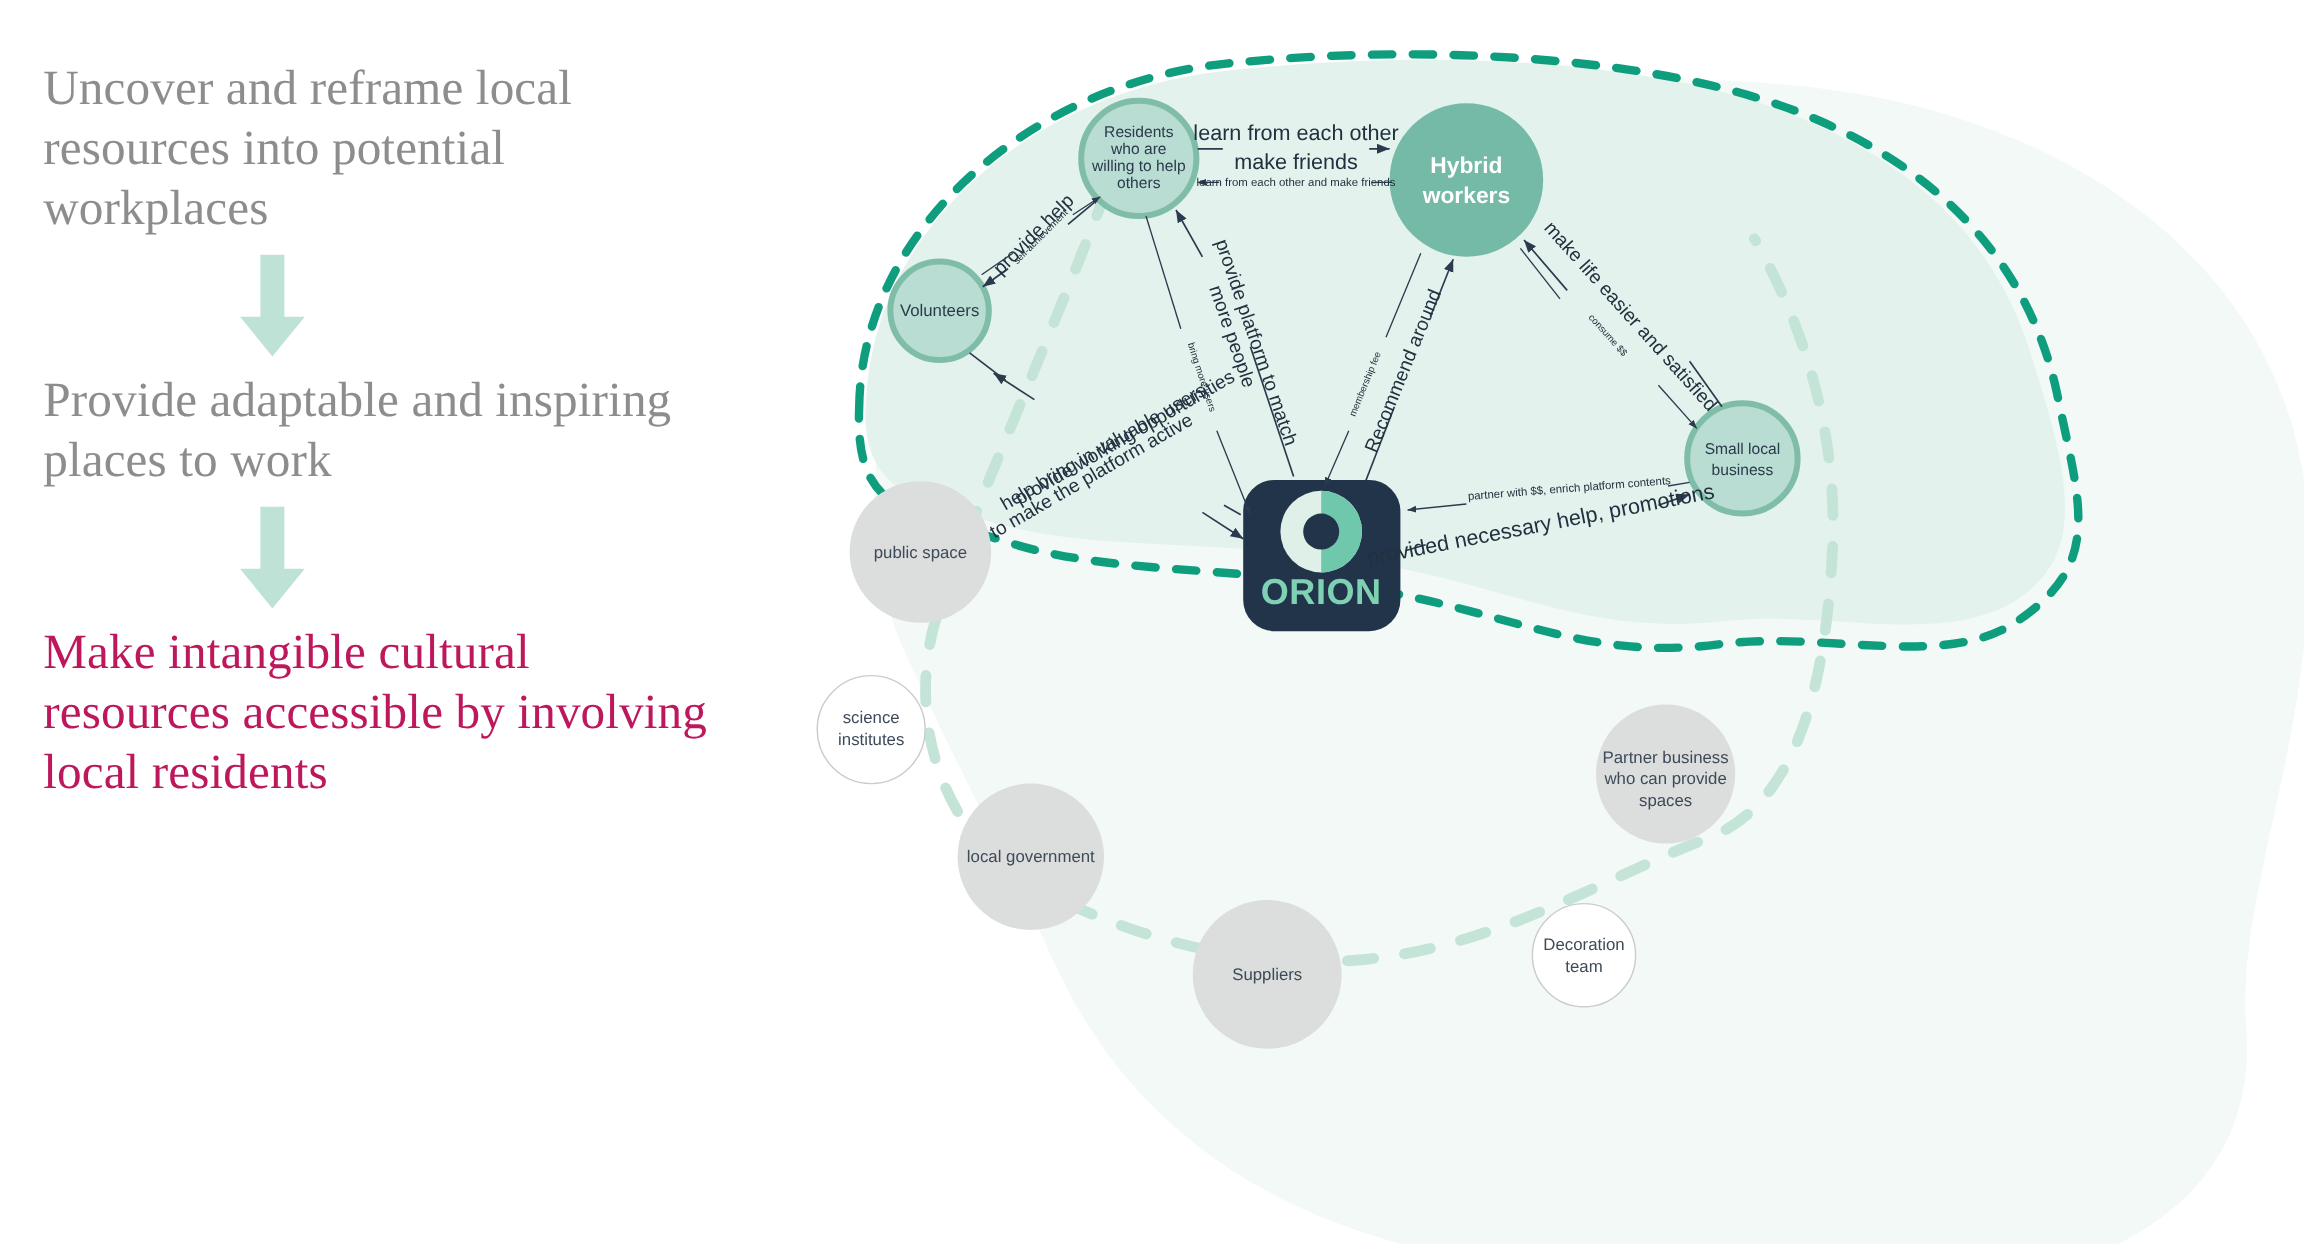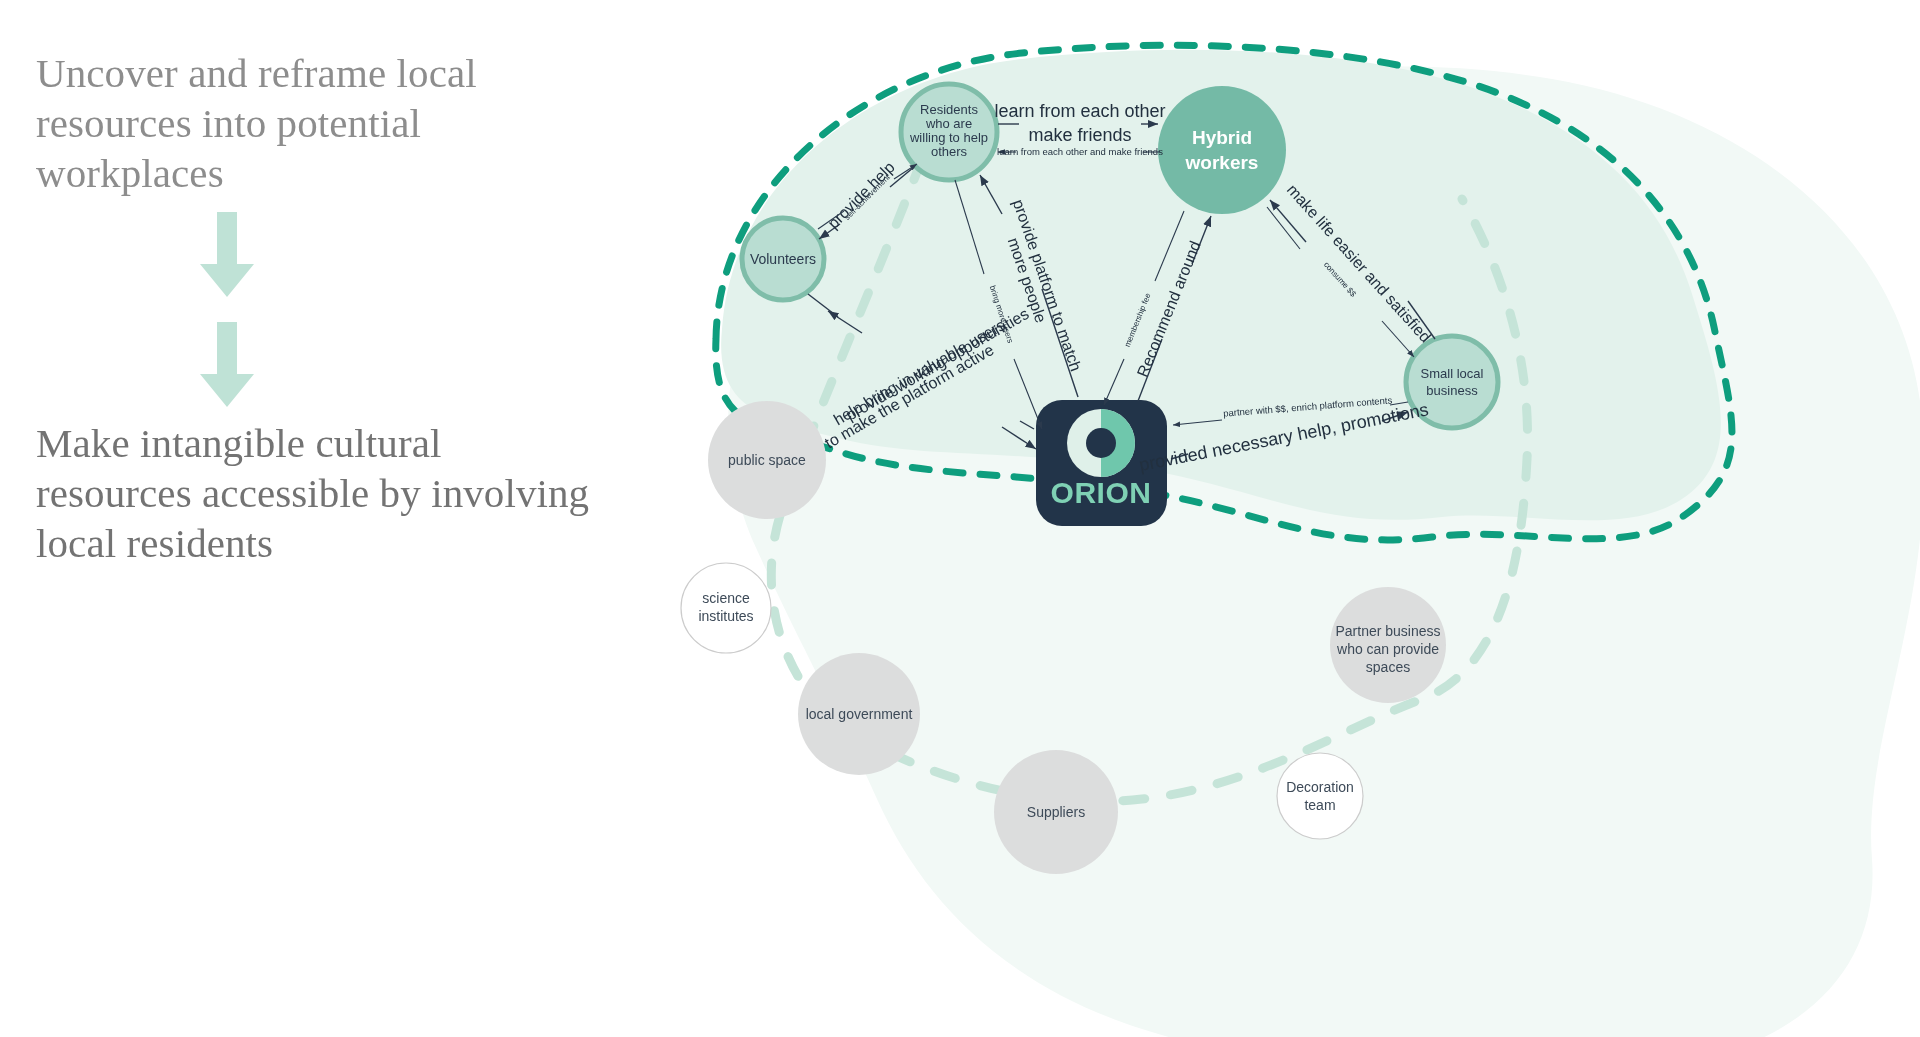--- a/index.html
+++ b/index.html
@@ -22,21 +22,21 @@
     top: 48px;
     width: 560px;
   }
   .statement {
     font-family: "Liberation Serif", serif;
     font-size: 41px;
     line-height: 1.22;
     letter-spacing: 0.1px;
   }
   .statement.muted { color: #8d8d8d; }
-  .statement.accent { color: #737373; }
+  .statement.accent { color: #be185d; }
 
   .arrow-wrap {
     width: 100%;
     display: block;
     padding: 14px 0 10px 0;
     text-align: left;
   }
   .arrow-wrap svg { display: block; margin-left: 162px; }
 
   #stmt-1 { margin-bottom: 0; }
@@ -92,20 +92,21 @@
 <div id="left-column">
 
   <div class="statement muted" id="stmt-1">Uncover and reframe local resources into potential workplaces</div>
 
   <div class="arrow-wrap">
     <svg width="58" height="86" viewBox="0 0 58 86">
       <polygon points="19,0 39,0 39,52 56,52 29,85 2,52 19,52" fill="#bfe2d6"></polygon>
     </svg>
   </div>
 
+  <div class="statement muted" id="stmt-2">Provide adaptable and inspiring places to work</div>
 
   <div class="arrow-wrap">
     <svg width="58" height="86" viewBox="0 0 58 86">
       <polygon points="19,0 39,0 39,52 56,52 29,85 2,52 19,52" fill="#bfe2d6"></polygon>
     </svg>
   </div>
 
   <div class="statement accent" id="stmt-3">Make intangible cultural resources accessible by involving local residents</div>
 </div>
 

